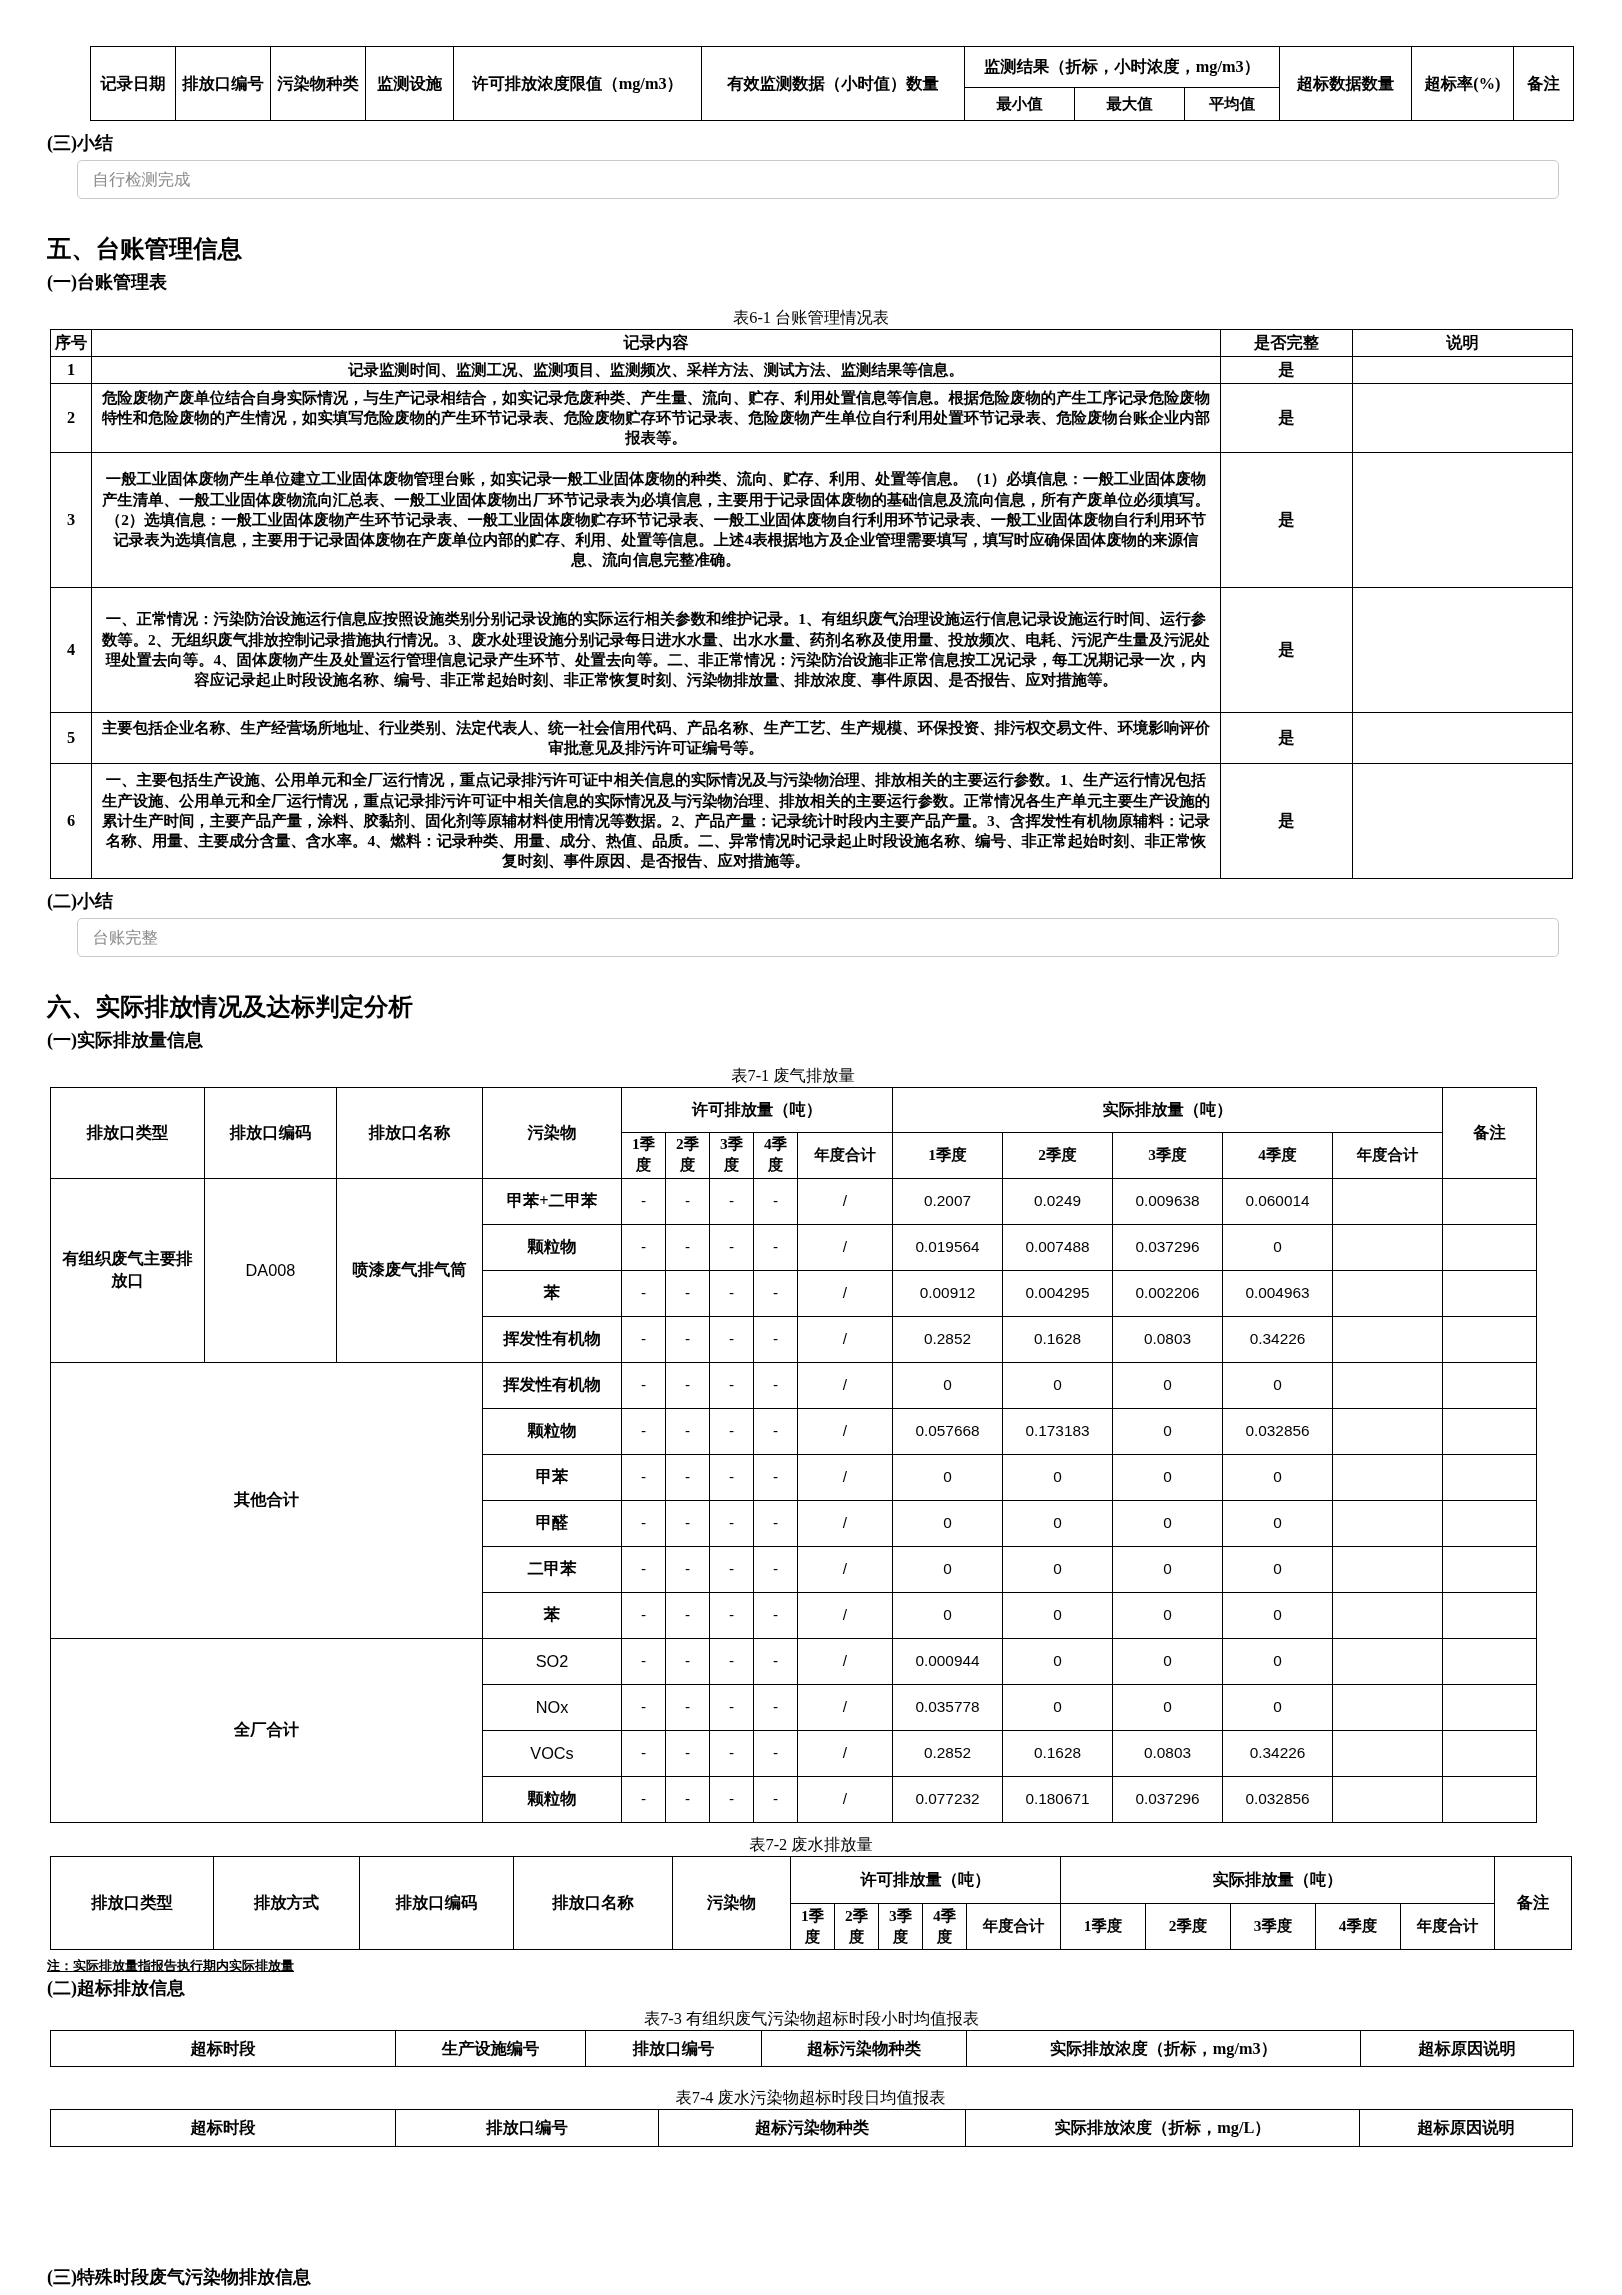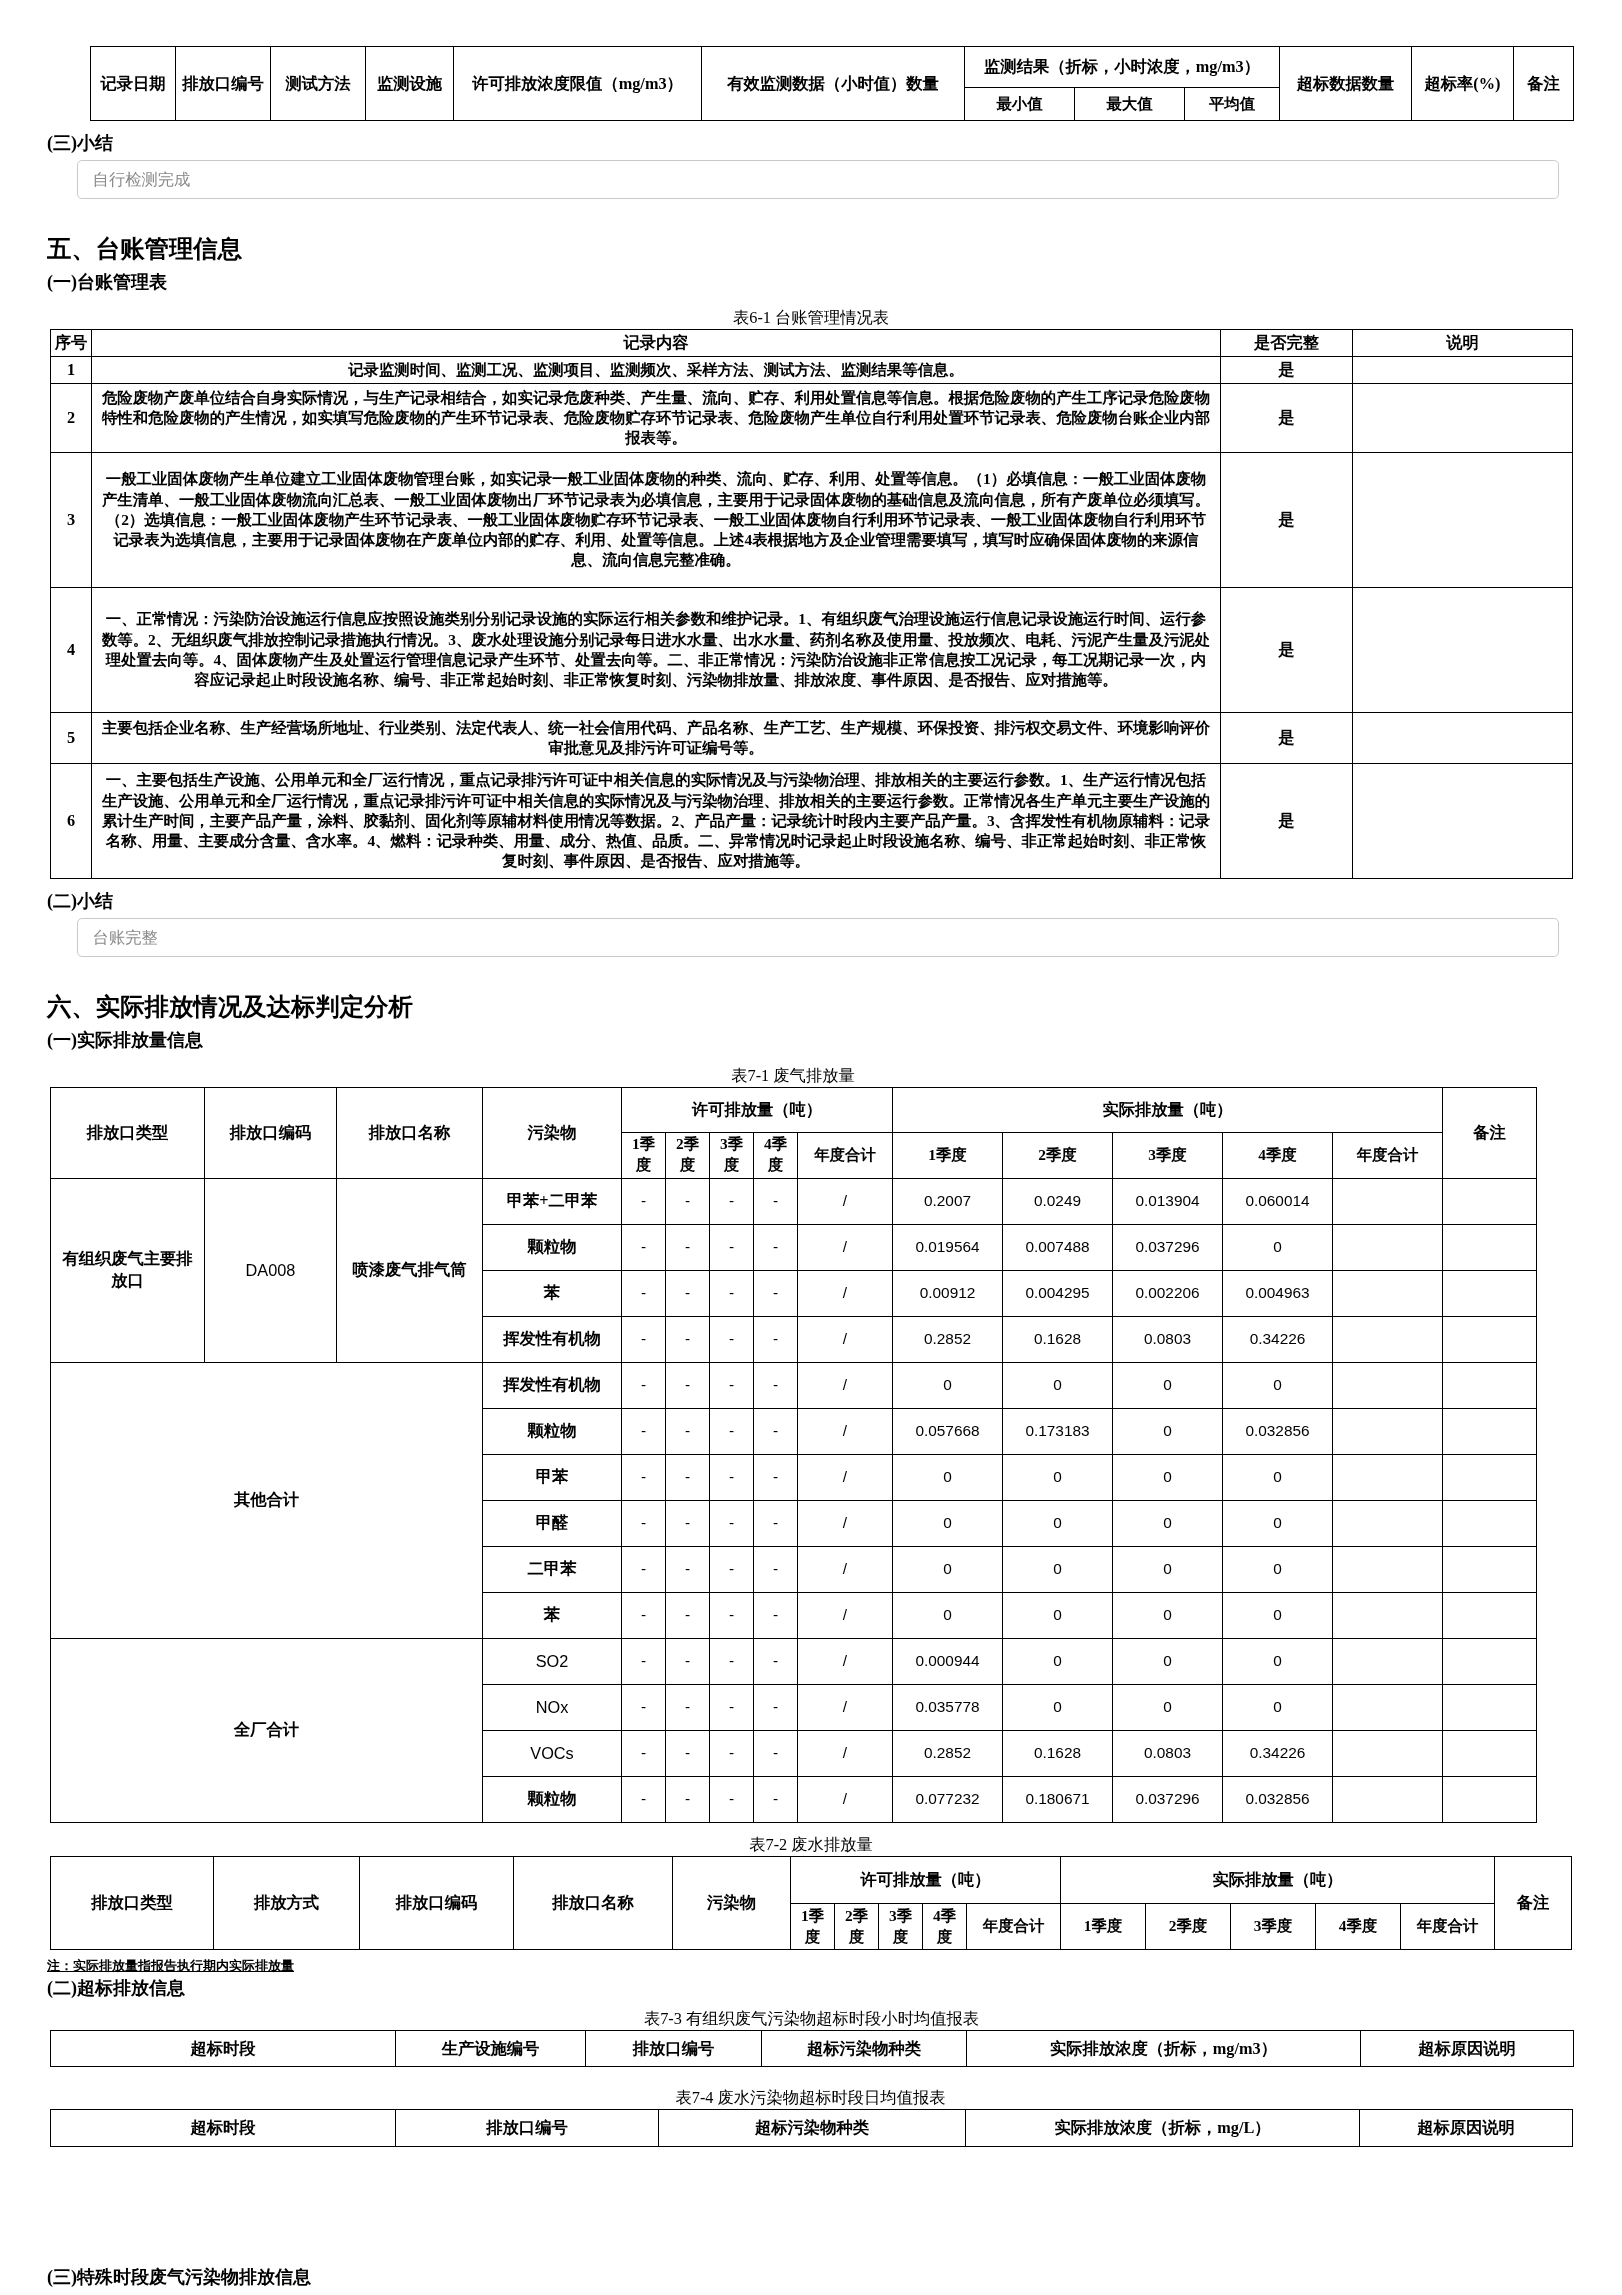--- a/index.html
+++ b/index.html
@@ -39,21 +39,21 @@
       <col style="width:110px">
     <col style="width:95px">
       <col style="width:132px">
       <col style="width:102px">
       <col style="width:60px">
   </colgroup>
   <tbody>
     <tr class="r1">
       <th rowspan="2">记录日期</th>
       <th rowspan="2">排放口编号</th>
-      <th rowspan="2">测试方法</th>
+      <th rowspan="2">污染物种类</th>
       <th rowspan="2">监测设施</th>
       <th rowspan="2">许可排放浓度限值（mg/m3）</th>
       <th rowspan="2">有效监测数据（小时值）数量</th>
       <th colspan="3">监测结果（折标，小时浓度，mg/m3）</th>
       <th rowspan="2">超标数据数量</th>
       <th rowspan="2">超标率(%)</th>
       <th rowspan="2">备注</th>
     </tr>
     <tr class="r2">
       <th class="q">最小值</th>
@@ -179,21 +179,21 @@
         <td rowspan="4" class="sans">DA008</td>
         <td rowspan="4">喷漆废气排气筒</td>
         <td>甲苯+二甲苯</td>
         <td class="num">-</td>
         <td class="num">-</td>
         <td class="num">-</td>
         <td class="num">-</td>
         <td class="num">/</td>
         <td class="num">0.2007</td>
         <td class="num">0.0249</td>
-        <td class="num">0.013904</td>
+        <td class="num">0.009638</td>
         <td class="num">0.060014</td>
         <td class="num"></td>
         <td></td>
       </tr>
       <tr style="height: 46px;">
         <td>颗粒物</td>
         <td class="num">-</td>
         <td class="num">-</td>
         <td class="num">-</td>
         <td class="num">-</td>

